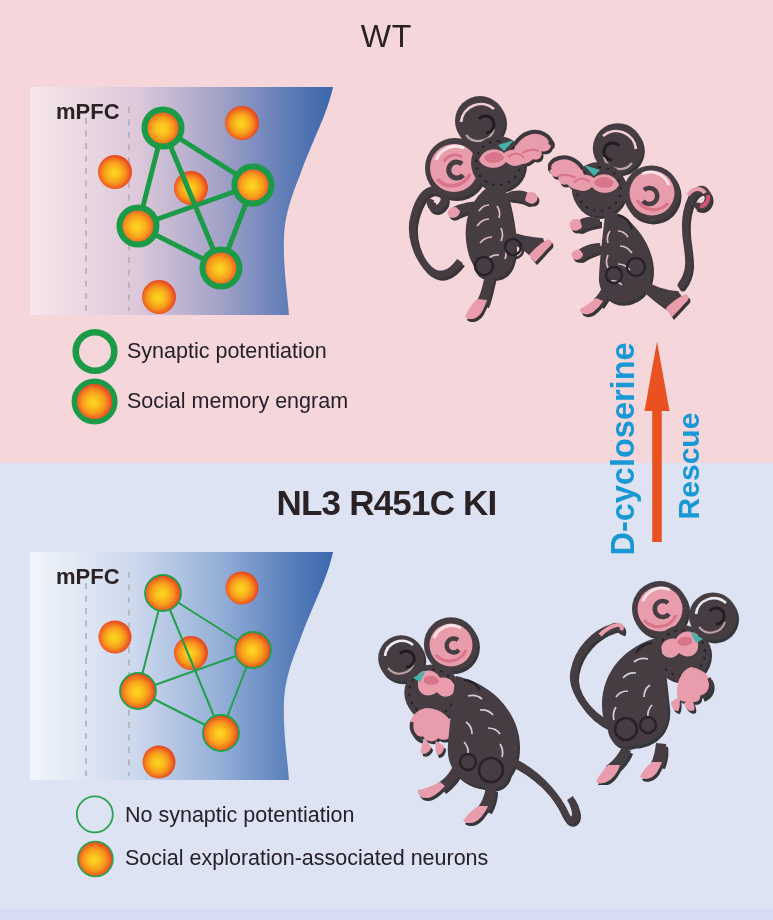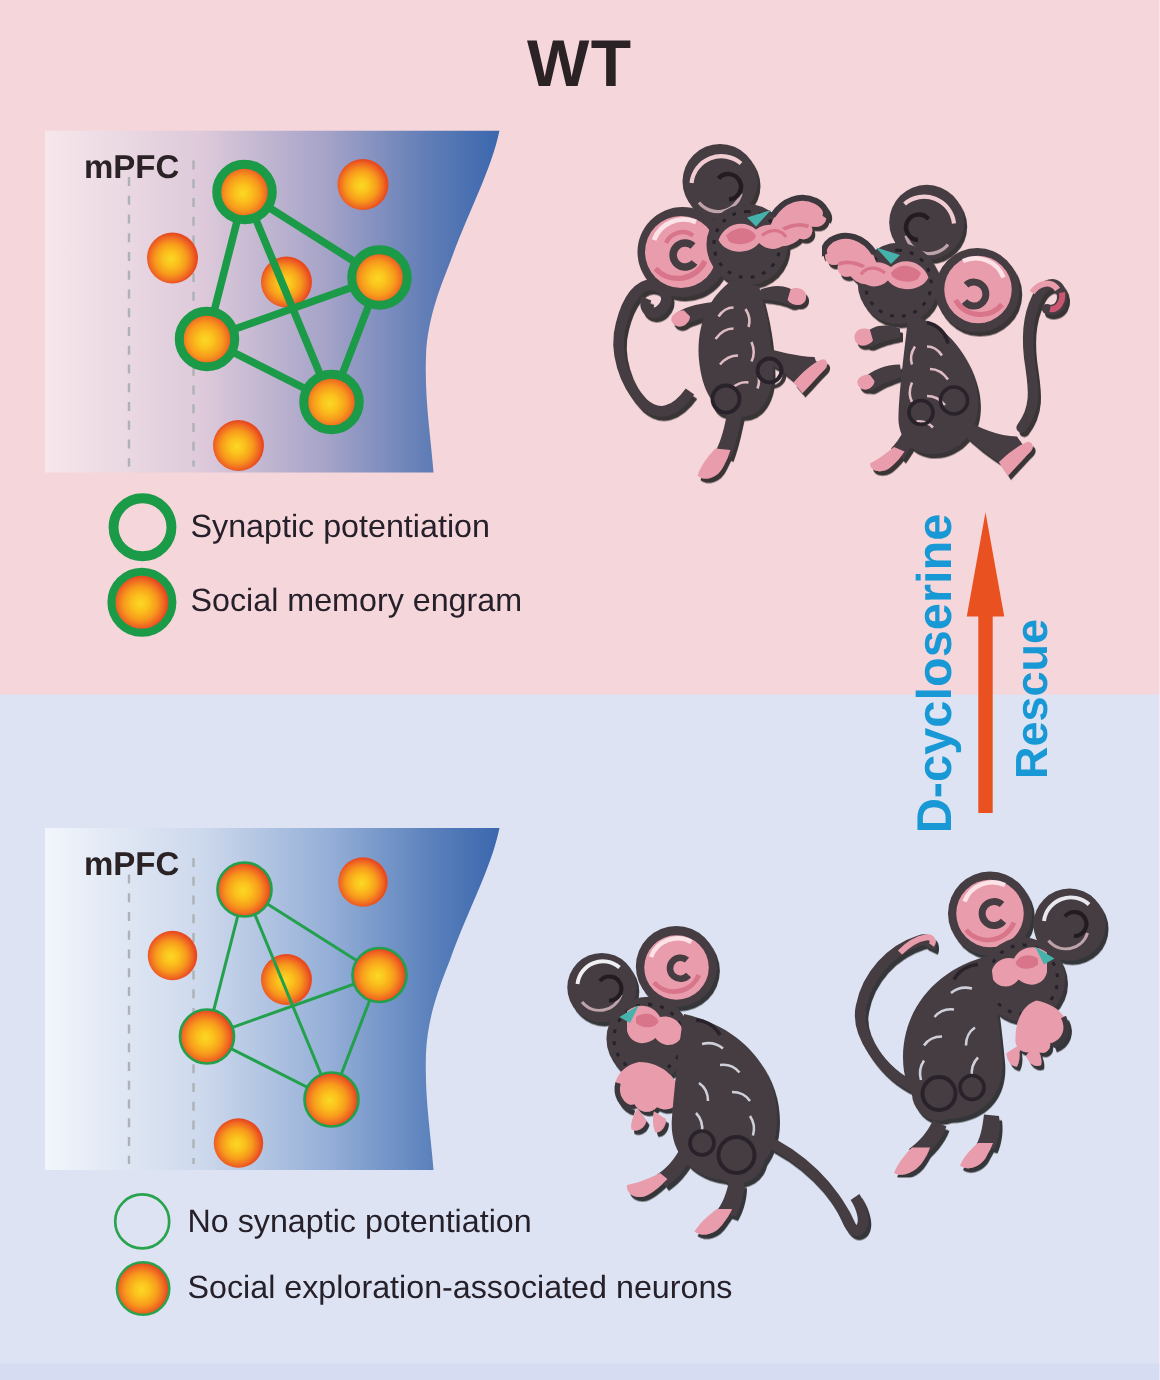--- a/index.html
+++ b/index.html
@@ -1,29 +1,30 @@
 <!DOCTYPE html>
 <html><head>
 <meta charset="utf-8">
 <style>
 html,body{margin:0;padding:0;}
 #page{position:relative;width:773px;height:920px;overflow:hidden;font-family:"Liberation Sans",sans-serif;background:#dde3f2;}
 .abs{position:absolute;}
 #topbg{left:0;top:0;width:773px;height:463px;background:#f5d6da;}
-#wt{left:0;top:18px;width:773px;text-align:center;font-size:44px;letter-spacing:-0.5px;font-weight:bold;color:#2a2225;letter-spacing:1px;}
+#wt{left:0;top:18px;width:773px;text-align:center;font-size:32px;letter-spacing:-0.5px;font-weight:normal;color:#2a2225;letter-spacing:1px;}
 #nl3{left:0;top:483px;width:773px;text-align:center;font-size:35px;letter-spacing:-0.8px;font-weight:bold;color:#2a2225;}
 #dcyc{left:605px;top:599px;width:300px;font-size:32.5px;font-weight:bold;color:#1899d5;transform:rotate(-90deg);transform-origin:0 0;text-align:center;}
 #resc{left:672px;top:616px;width:300px;font-size:30px;font-weight:bold;color:#1899d5;transform:rotate(-90deg);transform-origin:0 0;text-align:center;}
 </style>
 </head>
 <body>
 <div id="page">
   <div class="abs" id="topbg"></div>
   <div class="abs" style="left:0;top:909px;width:773px;height:11px;background:#d6ddf2;"></div>
   <div class="abs" id="wt">WT</div>
+  <div class="abs" id="nl3">NL3 R451C KI</div>
 
   <svg class="abs" style="left:30px;top:87px;" width="304" height="229" viewBox="0 0 304 229">
     <defs>
       <linearGradient id="gpA" x1="0" y1="0" x2="1" y2="0">
         <stop offset="0" stop-color="#f7e7eb"></stop>
         <stop offset="0.35" stop-color="#ddc9da"></stop>
         <stop offset="0.62" stop-color="#a5a3c8"></stop>
         <stop offset="0.85" stop-color="#5e7cb6"></stop>
         <stop offset="1" stop-color="#3b67ae"></stop>
       </linearGradient>

